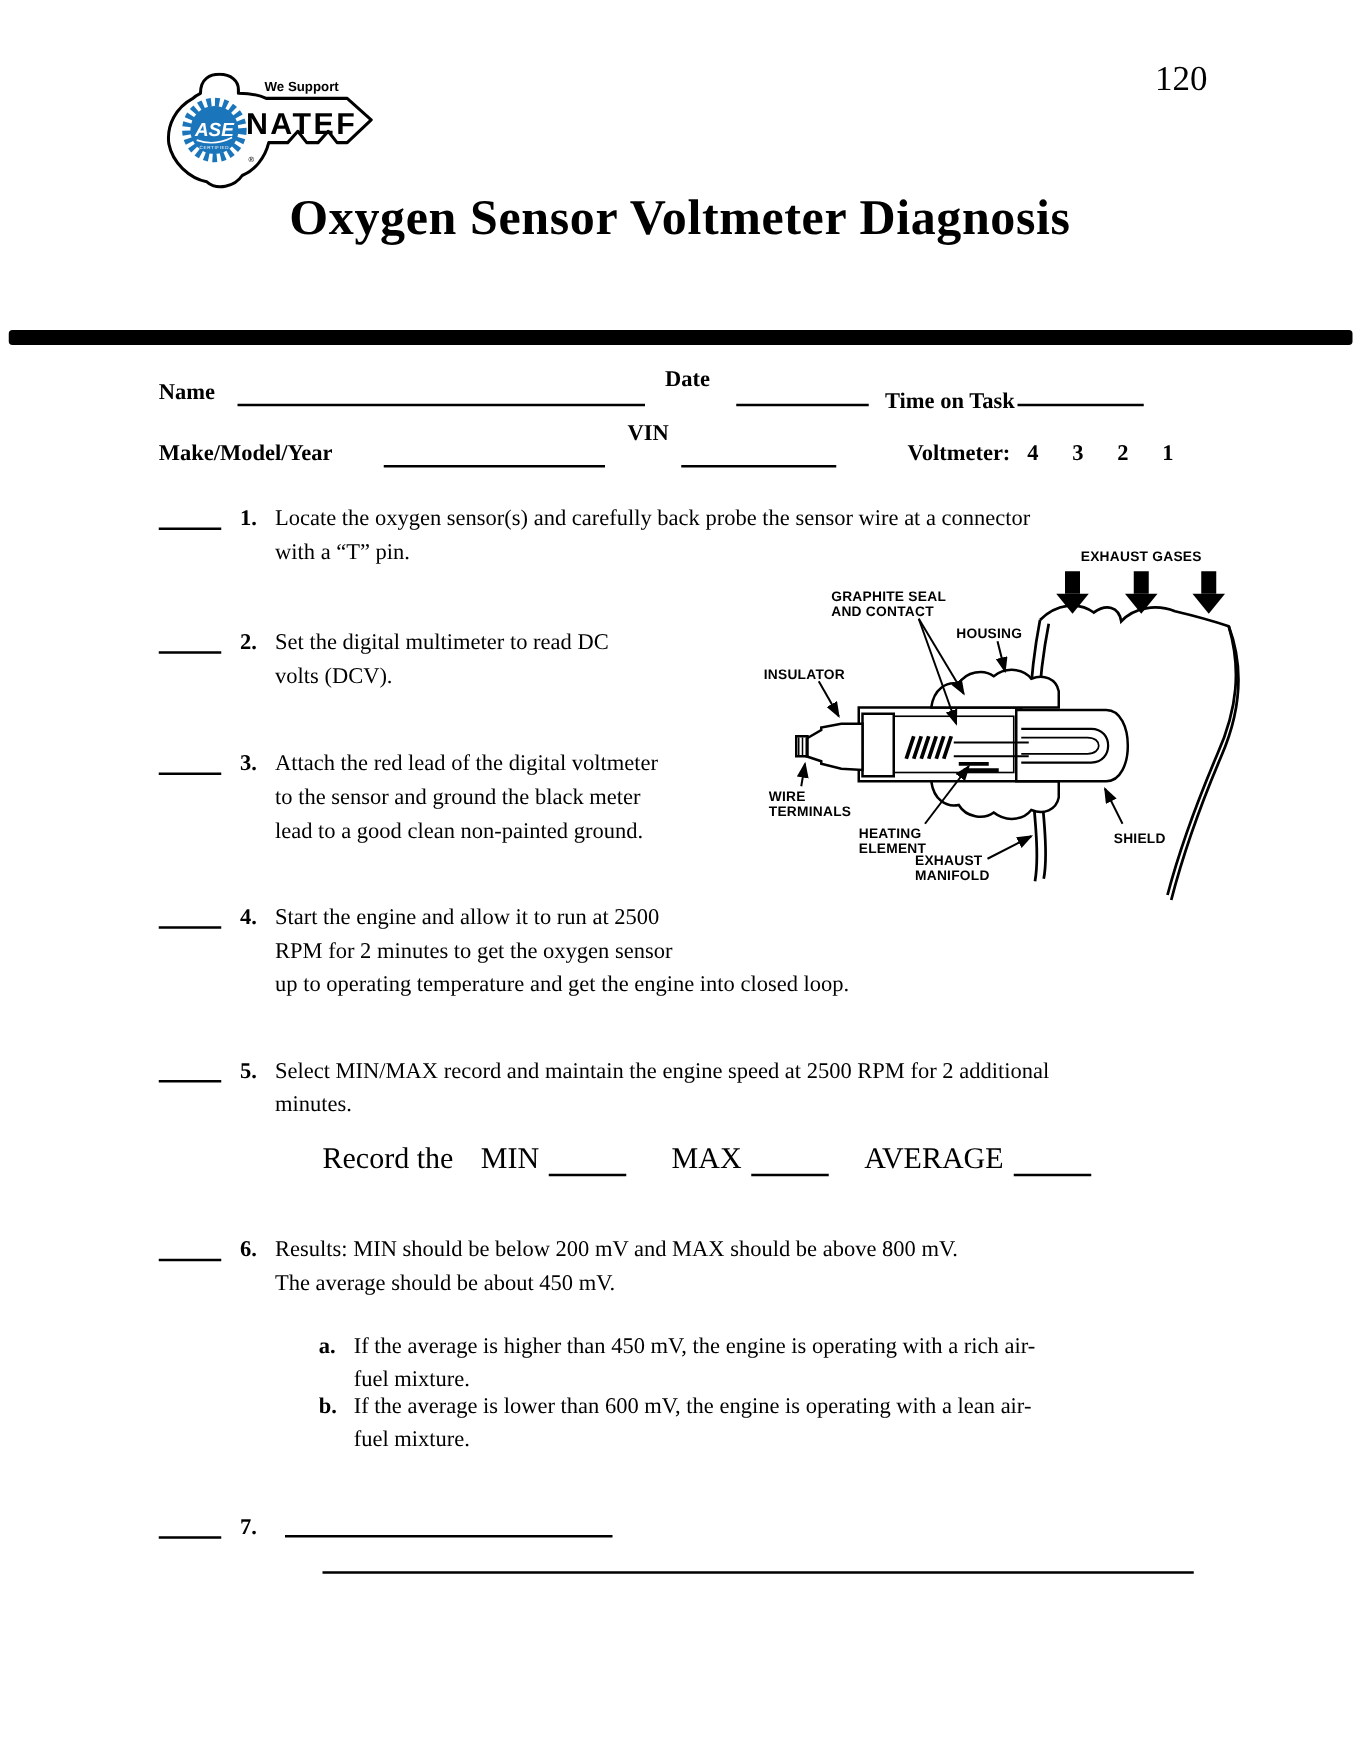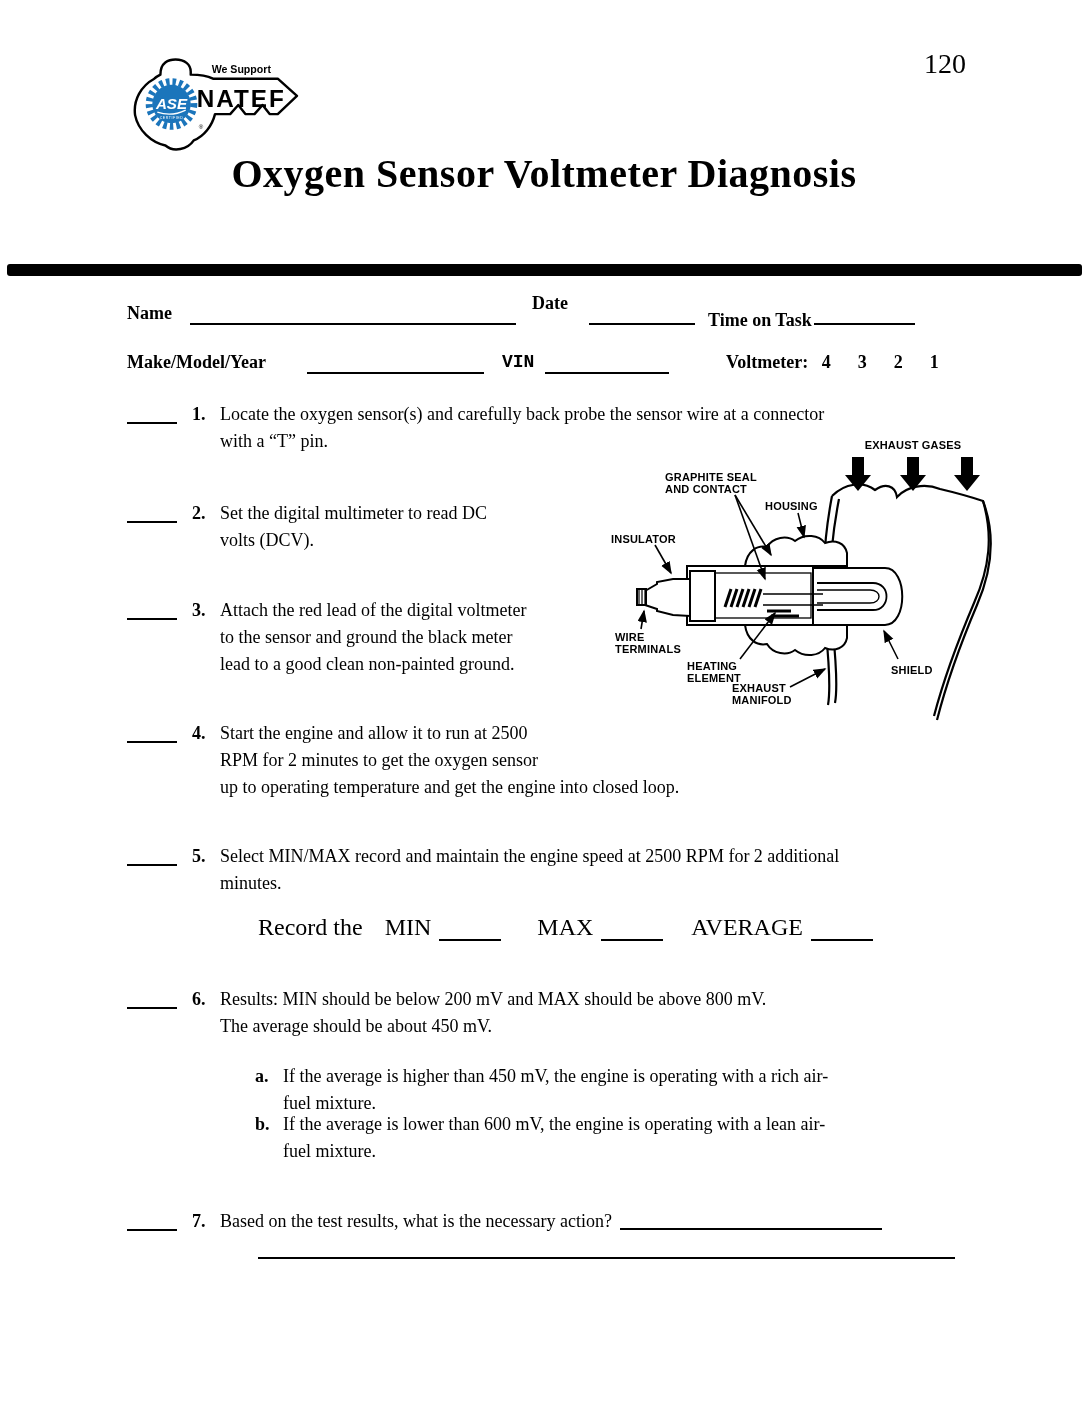--- a/index.html
+++ b/index.html
@@ -11,21 +11,21 @@
   .subtitle{left:0;right:0;top:201px;text-align:center;font-size:18.5px;line-height:25px;}
   .subtitle .b{font-weight:bold;}
   .divider{left:7px;top:264px;width:1075px;height:12px;background:#000;border-radius:3px;}
   .lbl{font-size:18px;font-weight:bold;white-space:nowrap;}
   .uline{position:absolute;height:18px;border-bottom:2px solid #000;}
   
   #f-name{left:127px;top:303px;} #u-name{left:190px;top:305px;width:326px;}
   #f-date{left:532px;top:293px;} #u-date{left:589px;top:305px;width:106px;}
   #f-time{left:708px;top:310px;} #u-time{left:814px;top:305px;width:101px;}
   #f-mmy{left:127px;top:352px;}  #u-mmy{left:307px;top:354px;width:177px;}
-  #f-vin{left:502px;top:352px;font-family:Liberation Mono, monospace;}  #u-vin{left:545px;top:354px;width:124px;}
+  #f-vin{left:502px;top:336px;}  #u-vin{left:545px;top:354px;width:124px;}
   #f-eval{left:726px;top:352px;}
   .evnum{display:inline-block;width:36px;text-align:center;}
   
   .step{position:absolute;left:127px;display:flex;align-items:flex-start;
         font-size:18px;line-height:27px;}
   .blank{width:50px;height:21px;border-bottom:2px solid #000;margin-right:15px;flex:none;}
   .num{width:28px;font-weight:bold;flex:none;}
   .stext{white-space:pre-line;max-width:790px;}
   #s1{top:401px;} #s2{top:500px;} #s3{top:597px;} #s4{top:720px;}
   #s5{top:843px;} #s6{top:986px;} #s7{top:1208px;}
@@ -146,21 +146,20 @@
   </div>
   <div class="sub" id="sb">
     <span class="letter">b.</span>
     <div class="stext">If the average is lower than 600 mV, the engine is operating with a lean air-
 fuel mixture.</div>
   </div>
 
   <div class="step" id="s7">
     <span class="blank"></span>
     <span class="num">7.</span>
-    <div class="stext">Based on the test results, what is the necessary action?</div>
     <span class="fill-u"></span>
   </div>
   <span class="uline" id="ans-line2"></span>
 
   <svg class="abs diagram" width="450" height="300" viewBox="0 0 450 300">
     <defs>
       <marker id="ah" markerWidth="9" markerHeight="8" refX="7" refY="3" orient="auto">
         <path d="M0,0 L8,3 L0,6 Z" fill="#000"></path>
       </marker>
     </defs>

